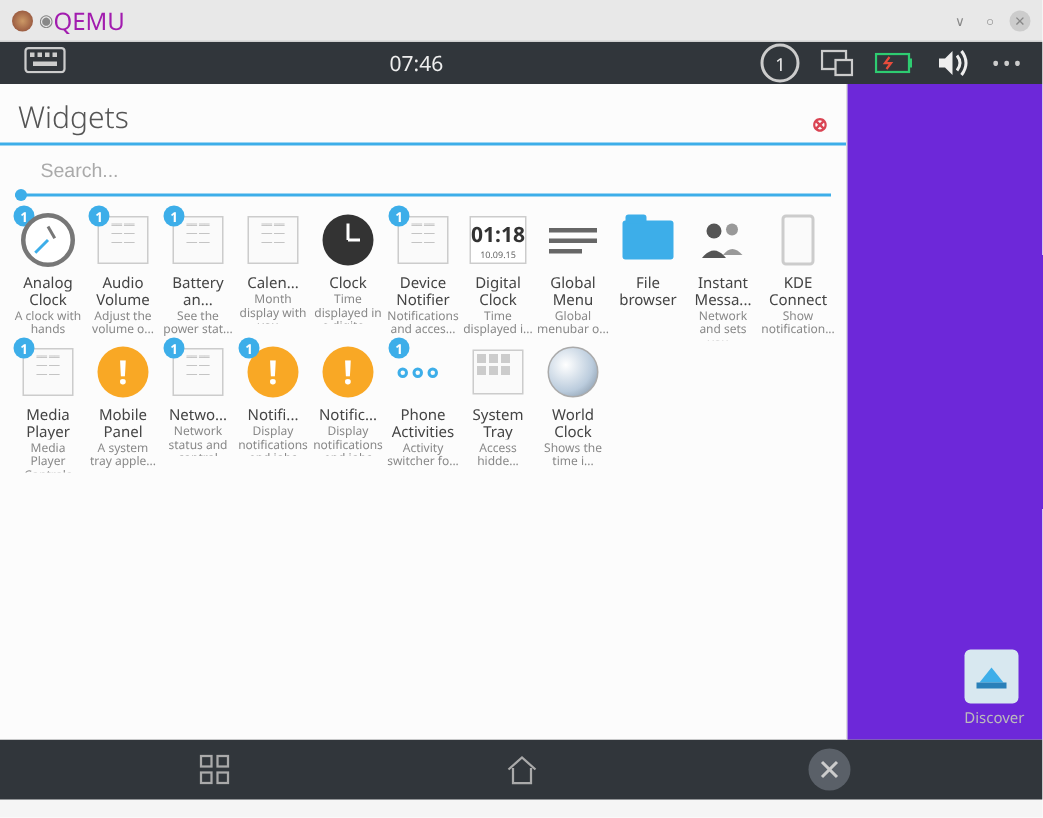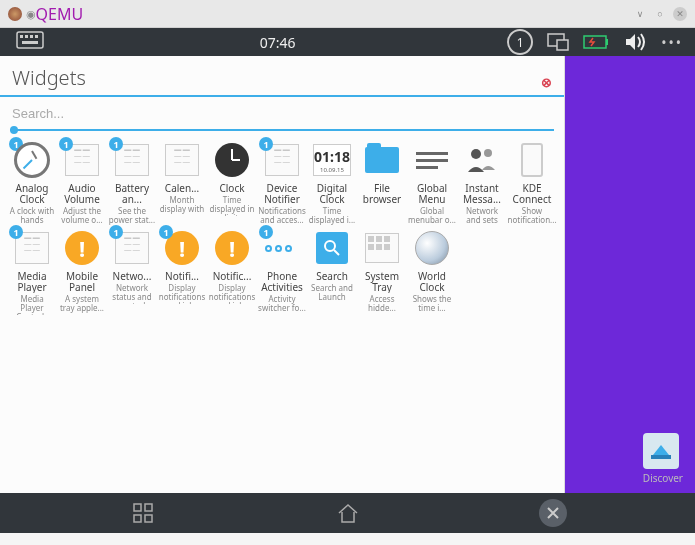--- a/index.html
+++ b/index.html
@@ -16,21 +16,21 @@
 .clock-time { flex: 1; text-align: center; font-size: 14px; color: #eee; }
 .tray { display: flex; align-items: center; gap: 14px; }
 .tray-circle { width: 26px; height: 26px; border: 2px solid #ccc; border-radius: 50%; display: flex; align-items: center; justify-content: center; font-size: 12px; }
 .tray svg { display: block; }
 
 .content { display: flex; height: calc(100% - 28px - 40px - 40px); }
 .widgets-panel { width: 565px; background: #fcfcfc; border-right: 1px solid #ddd; display: flex; flex-direction: column; }
 .widgets-header { display: flex; align-items: flex-end; padding: 8px 12px 4px 12px; border-bottom: 2px solid #3daee9; }
 .widgets-title { font-size: 20px; color: #555; font-weight: 300; flex: 1; }
 .close-x { color: #da4453; font-size: 13px; cursor: pointer; font-weight: bold; }
-.search-box { margin: 0; padding: 4px 10px; }
+.search-box { margin: 0; padding: 4px 25px; }
 .search-box input { width: 100%; border: none; font-size: 13px; padding: 4px 2px; color: #333; outline: none; background: transparent; }
 .search-box input::placeholder { color: #aaa; }
 .search-divider { height: 2px; background: #3daee9; margin: 0 10px 0 10px; position: relative; }
 .search-divider::before { content: ""; position: absolute; left: 0; top: -3px; width: 8px; height: 8px; background: #3daee9; border-radius: 50%; }
 
 .widget-grid { padding: 10px 8px; display: grid; grid-template-columns: repeat(11, 48px); gap: 2px; justify-content: space-between; }
 .widget-item { display: flex; flex-direction: column; align-items: center; text-align: center; cursor: pointer; position: relative; width: 48px; }
 .widget-icon { width: 38px; height: 38px; display: flex; align-items: center; justify-content: center; margin-bottom: 4px; position: relative; }
 .badge { position: absolute; top: -4px; left: -4px; background: #3daee9; color: #fff; width: 14px; height: 14px; border-radius: 50%; font-size: 9px; display: flex; align-items: center; justify-content: center; font-weight: bold; }
 .widget-name { font-size: 10px; color: #444; line-height: 1.1; margin-bottom: 2px; max-height: 22px; overflow: hidden; }
@@ -187,35 +187,35 @@
             <div class="ic-digital">
               <div class="t1">01:18</div>
               <div class="t2">10.09.15</div>
             </div>
           </div>
           <div class="widget-name">Digital Clock</div>
           <div class="widget-desc">Time displayed i...</div>
         </div>
         <div class="widget-item">
           <div class="widget-icon">
+            <div class="ic-lines">
+              <span></span>
+              <span></span>
+              <span style="width:70%"></span>
+            </div>
+          </div>
+          <div class="widget-name">Global Menu</div>
+          <div class="widget-desc">Global menubar o...</div>
+        </div>
+        <div class="widget-item">
+          <div class="widget-icon">
             <div class="ic-folder"></div>
           </div>
           <div class="widget-name">File browser</div>
           <div class="widget-desc"></div>
-        </div>
-        <div class="widget-item">
-          <div class="widget-icon">
-            <div class="ic-lines">
-              <span></span>
-              <span></span>
-              <span style="width:70%"></span>
-            </div>
-          </div>
-          <div class="widget-name">Global Menu</div>
-          <div class="widget-desc">Global menubar o...</div>
         </div>
         <div class="widget-item">
           <div class="widget-icon">
             <svg width="34" height="28">
               <circle cx="11" cy="8" r="5" fill="#555"></circle>
               <circle cx="23" cy="7" r="4" fill="#999"></circle>
               <path d="M3 26 Q11 16 19 26 Z" fill="#555"></path>
               <path d="M17 24 Q23 16 30 24 Z" fill="#999"></path>
             </svg>
           </div>
@@ -271,32 +271,20 @@
           <div class="widget-icon">
             <div class="badge">1</div>
             <div class="ic-dots">
               <span></span>
               <span></span>
               <span></span>
             </div>
           </div>
           <div class="widget-name">Phone Activities</div>
           <div class="widget-desc">Activity switcher fo...</div>
-        </div>
-        <div class="widget-item">
-          <div class="widget-icon">
-            <div class="ic-search">
-              <svg width="18" height="18">
-                <circle cx="7" cy="7" r="5" fill="none" stroke="#fff" stroke-width="2"></circle>
-                <line x1="11" y1="11" x2="16" y2="16" stroke="#fff" stroke-width="2"></line>
-              </svg>
-            </div>
-          </div>
-          <div class="widget-name">Search</div>
-          <div class="widget-desc">Search and Launch</div>
         </div>
         <div class="widget-item">
           <div class="widget-icon">
             <div class="ic-tray">
               <span></span>
               <span></span>
               <span></span>
               <span></span>
               <span></span>
               <span></span>

